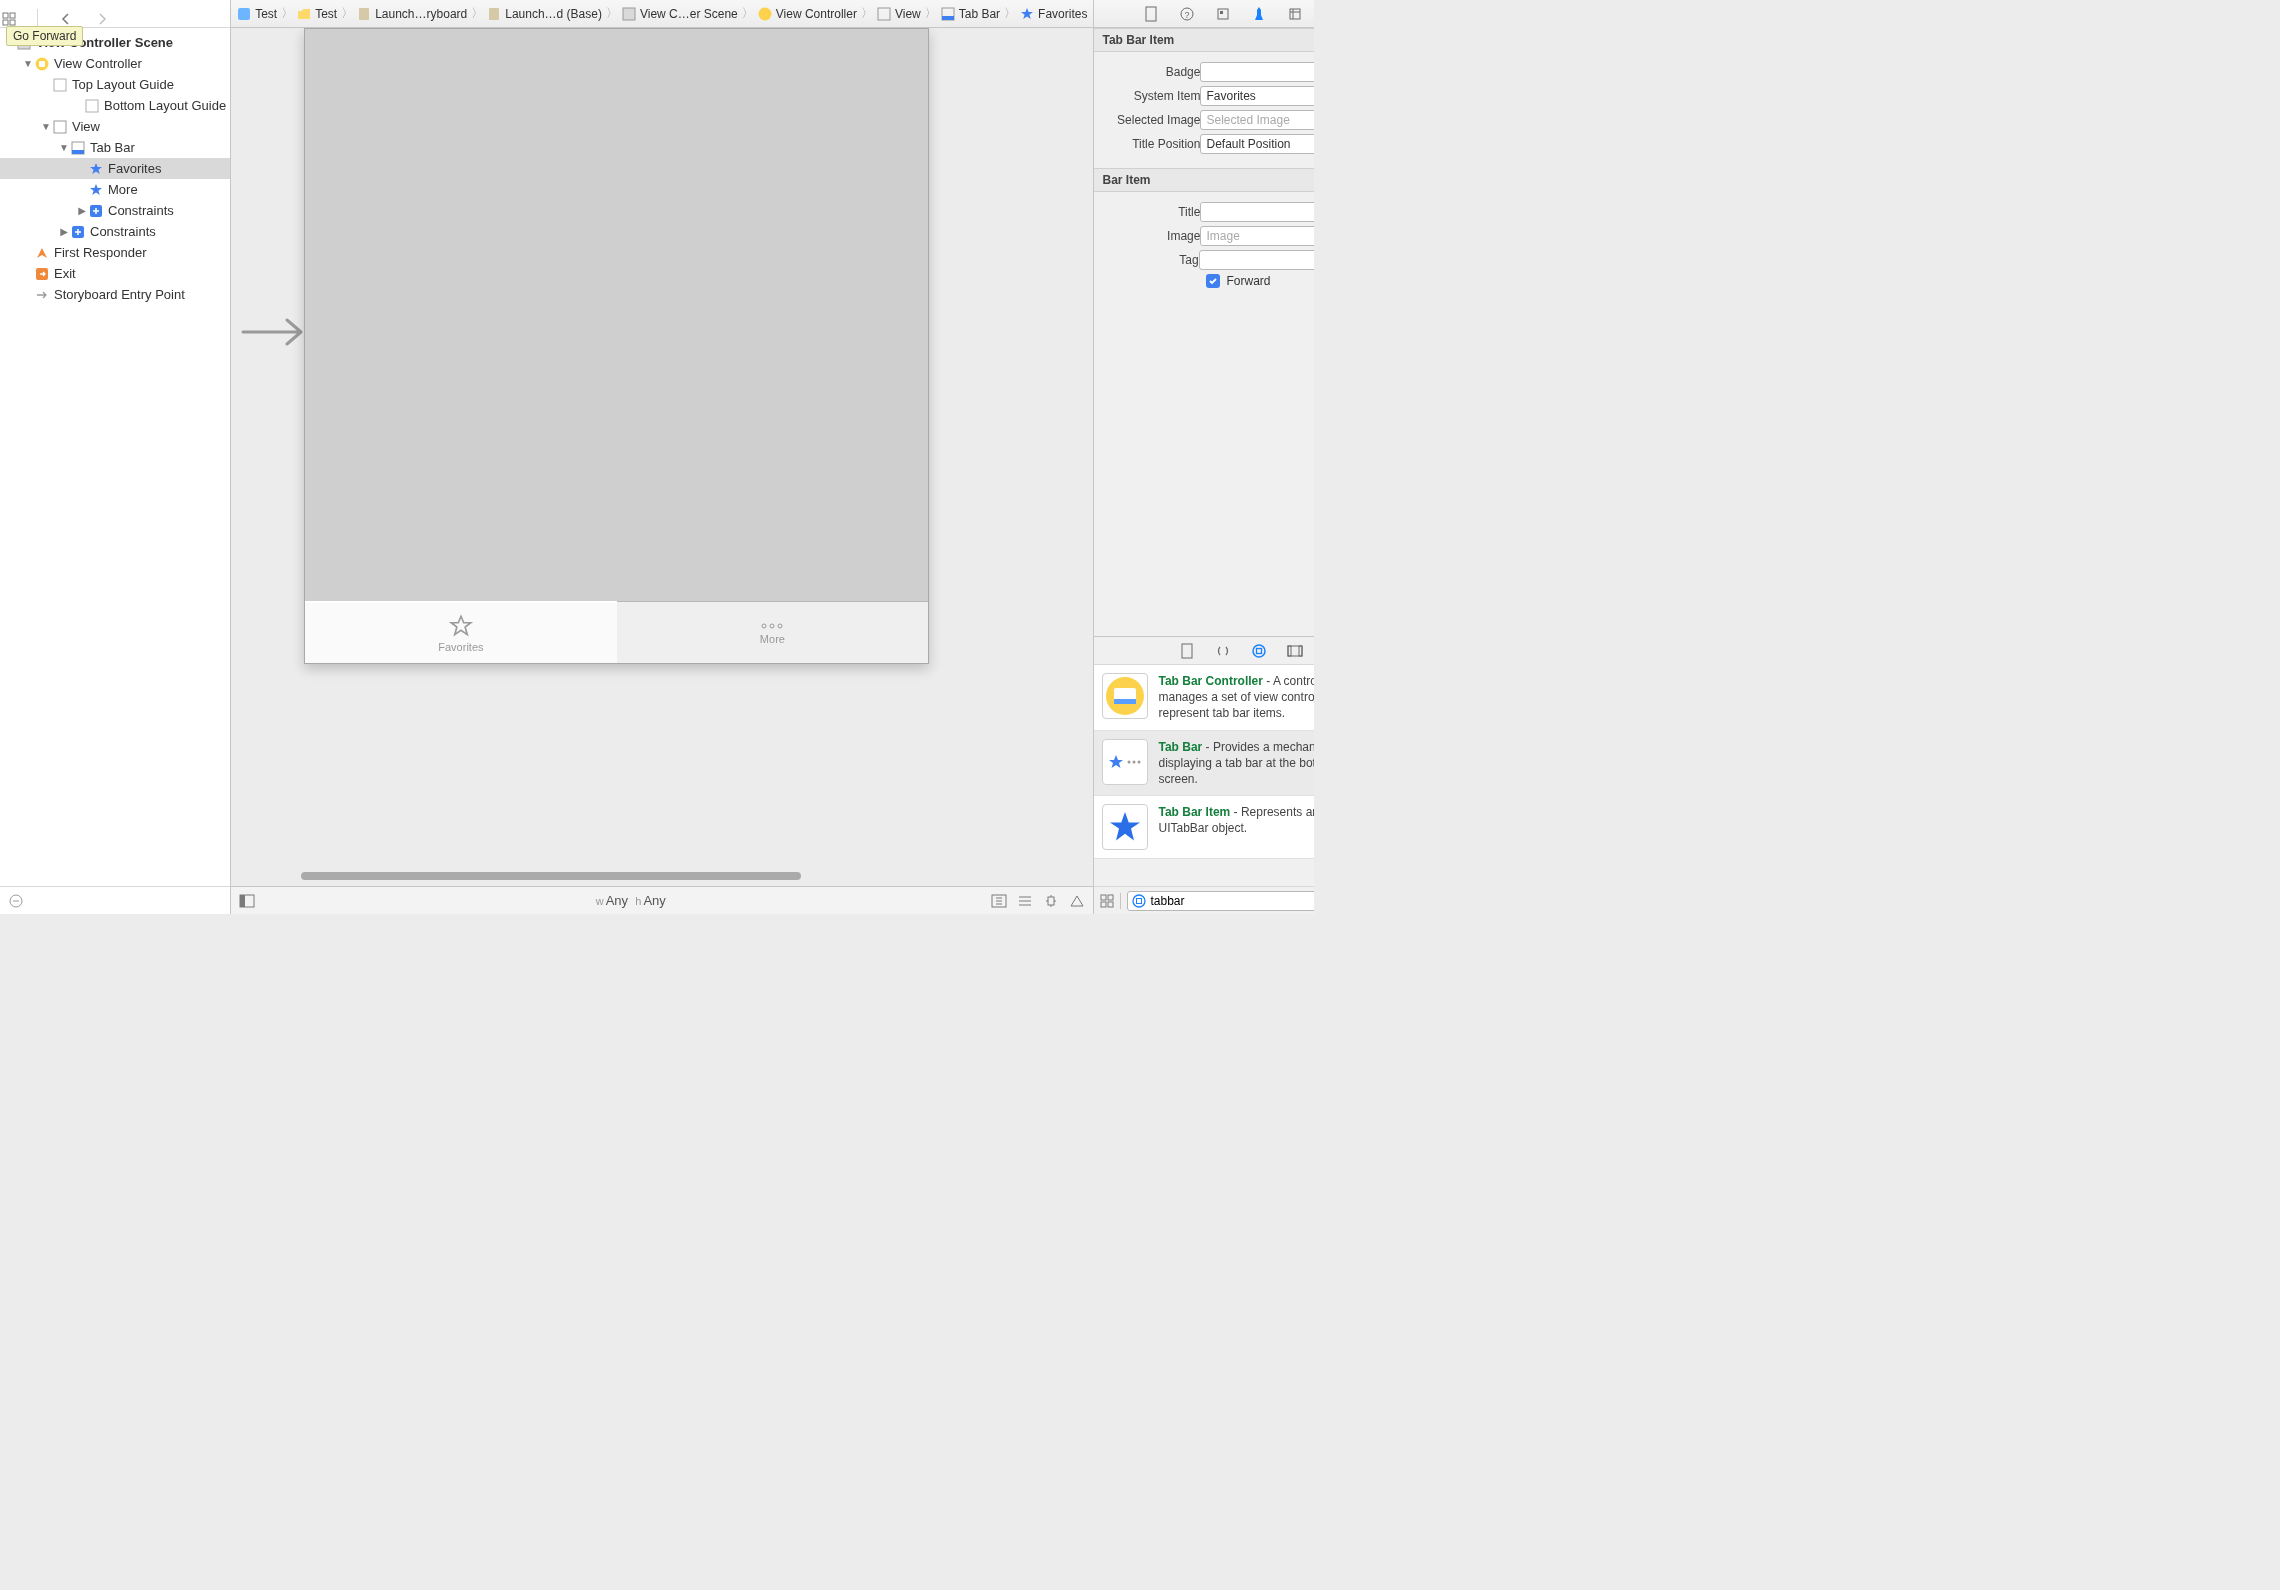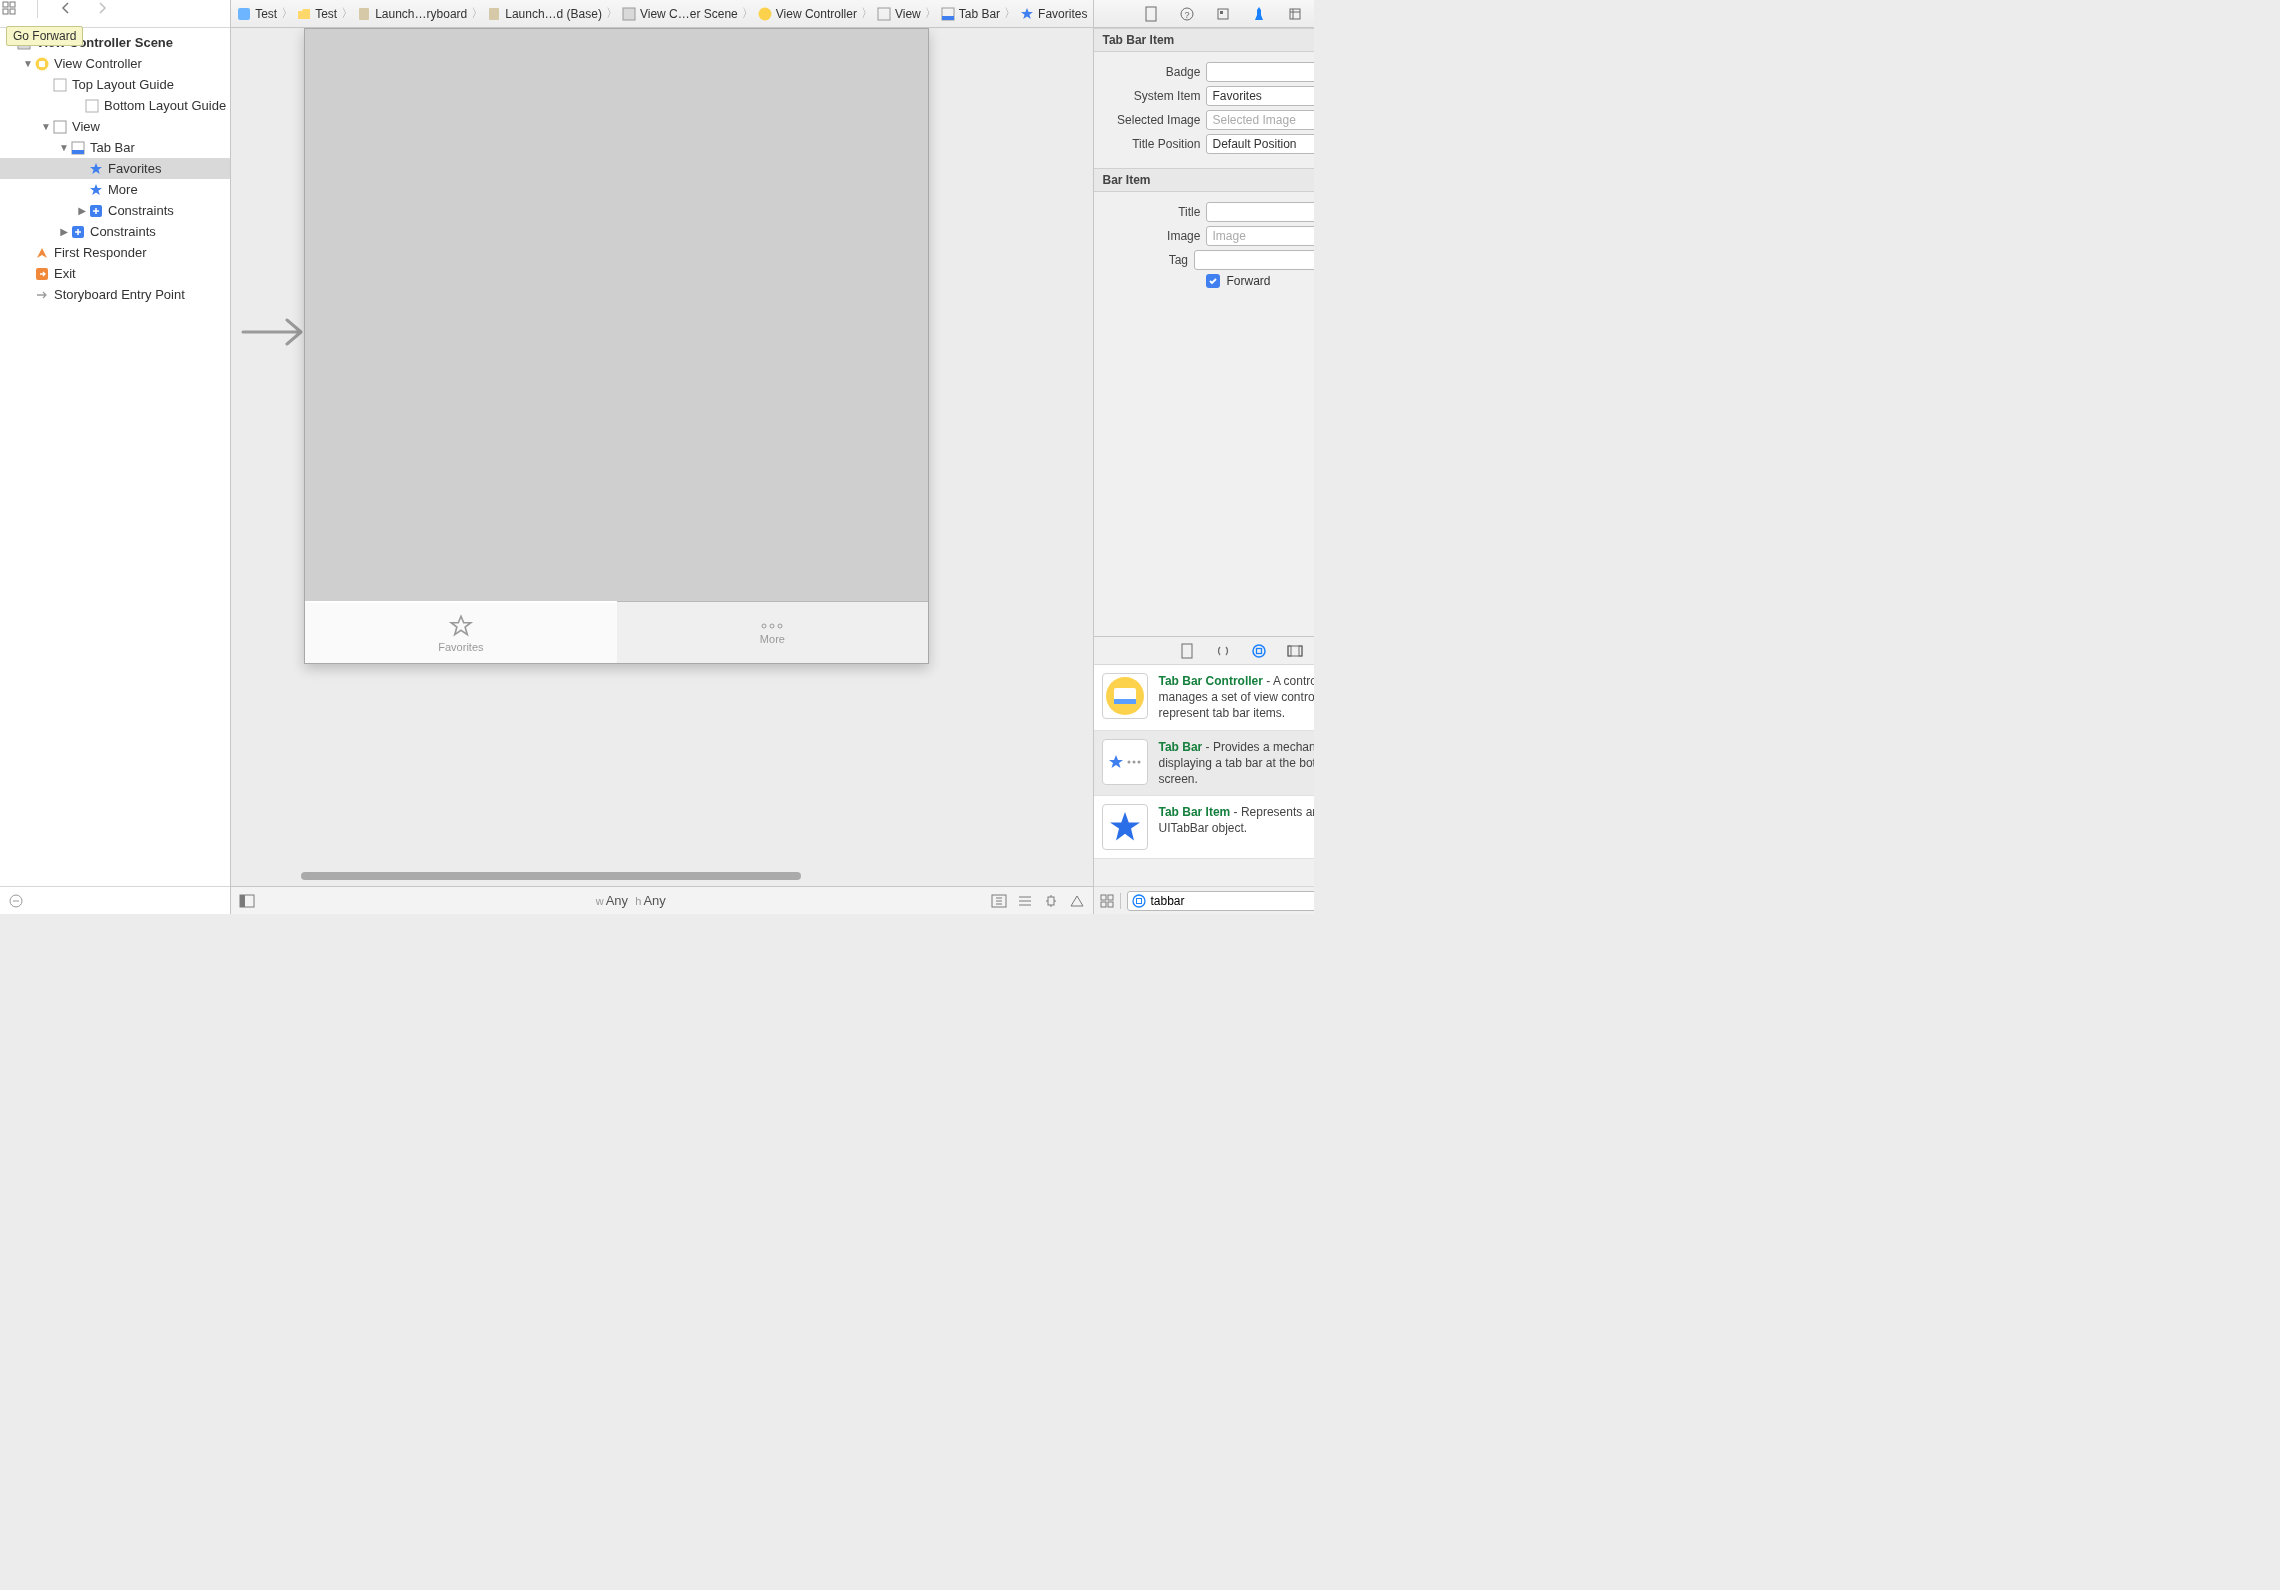--- a/index.html
+++ b/index.html
@@ -3,21 +3,21 @@
 <meta charset="utf-8">
 <style>
 * { box-sizing: border-box; margin: 0; padding: 0; font-family: -apple-system, "Helvetica Neue", Arial, sans-serif; }
 body { width: 1314px; height: 914px; background: #ececec; font-size: 13px; color: #333; overflow: hidden; }
 
 .layout { display: flex; flex-direction: column; height: 100%; }
 .top-area { display: flex; flex: 1; min-height: 0; }
 
 
 .navigator { width: 316px; background: #fff; border-right: 1px solid #c6c6c6; display: flex; flex-direction: column; }
-.nav-toolbar { height: 28px; border-bottom: 1px solid #d8d8d8; display: flex; align-items: flex-start; padding: 0 1px; gap: 20px; position: relative; }
+.nav-toolbar { height: 28px; border-bottom: 1px solid #d8d8d8; display: flex; align-items: flex-end; padding: 0 1px; gap: 20px; position: relative; }
 .nav-toolbar .tb-btn { width: 16px; height: 16px; display:flex; align-items:center; justify-content:center; color:#7a7a7a; }
 .nav-toolbar .tb-btn.disabled { color:#c0c0c0; }
 .nav-toolbar .sep { width:1px; height:18px; background:#d8d8d8; }
 .tooltip { position: absolute; top: 26px; left: 6px; background: #f6f6c8; border: 1px solid #c7c78a; padding: 2px 6px; font-size: 12px; border-radius: 2px; color:#333; z-index:5;}
 .tree { flex:1; overflow:auto; padding: 4px 0; }
 .tree-row { display:flex; align-items:center; height:21px; padding-right:4px; }
 .tree-row.selected { background:#d9d9d9; }
 .tree-row .arrow { width:12px; text-align:center; color:#7a7a7a; font-size:10px;}
 .tree-row .icon { width:16px; height:16px; display:flex; align-items:center; justify-content:center; margin-right:4px;}
 .tree-row .label { white-space:nowrap; }
@@ -46,21 +46,21 @@
 .editor-footer .center .w, .editor-footer .center .h { color:#999; font-size:11px; margin-right:2px;}
 
 
 .inspector { width: 293px; background:#f0f0f0; display:flex; flex-direction:column; }
 .insp-tabs { height:28px; border-bottom:1px solid #c6c6c6; display:flex; align-items:center; justify-content:center; gap:18px; background:linear-gradient(#f7f7f7,#ececec);}
 .insp-tabs .itab { width:18px; height:18px; display:flex; align-items:center; justify-content:center; color:#6b6b6b;}
 .insp-tabs .itab.active { color:#1a82ff;}
 .insp-scroll { flex:1; overflow:auto; }
 .group-header { background:#e8e8e8; border-top:1px solid #d0d0d0; border-bottom:1px solid #d0d0d0; padding:4px 8px; font-weight:600; font-size:12px; color:#444;}
 .group-body { padding:6px 8px 10px 8px; }
-.form-row { display:flex; align-items:center; margin:4px 0; gap:6px;}
+.form-row { display:flex; align-items:center; margin:4px 0; gap:0;}
 .form-row .flabel { width:98px; text-align:right; font-size:12px; color:#444;}
 .form-row input[type=text] { flex:1; height:20px; border:1px solid #b8b8b8; border-radius:3px; padding:0 5px; font-size:12px; background:#fff;}
 .form-row .select { flex:1; height:20px; border:1px solid #b8b8b8; border-radius:3px; background:#fff; display:flex; align-items:center; padding:0 5px; font-size:12px; position:relative;}
 .form-row .select .caret { position:absolute; right:0; top:0; bottom:0; width:17px; background:#3f7ff0; border-top-right-radius:3px; border-bottom-right-radius:3px; display:flex; align-items:center; justify-content:center;}
 .form-row .select .caret svg { width:8px; height:12px;}
 .form-row .stepper { width:14px; height:20px; display:flex; flex-direction:column; border:1px solid #b8b8b8; border-radius:3px; overflow:hidden;}
 .form-row .stepper div { flex:1; font-size:7px; text-align:center; line-height:9px; background:#f6f6f6; color:#555;}
 .form-row input.num { text-align:right;}
 .checkbox-row { display:flex; align-items:center; gap:6px; margin-left:104px; margin-top:2px; font-size:12px; color:#333;}
 .checkbox-row .cb { width:14px; height:14px; border-radius:3px; background:#3f7ff0; display:flex; align-items:center; justify-content:center;}

